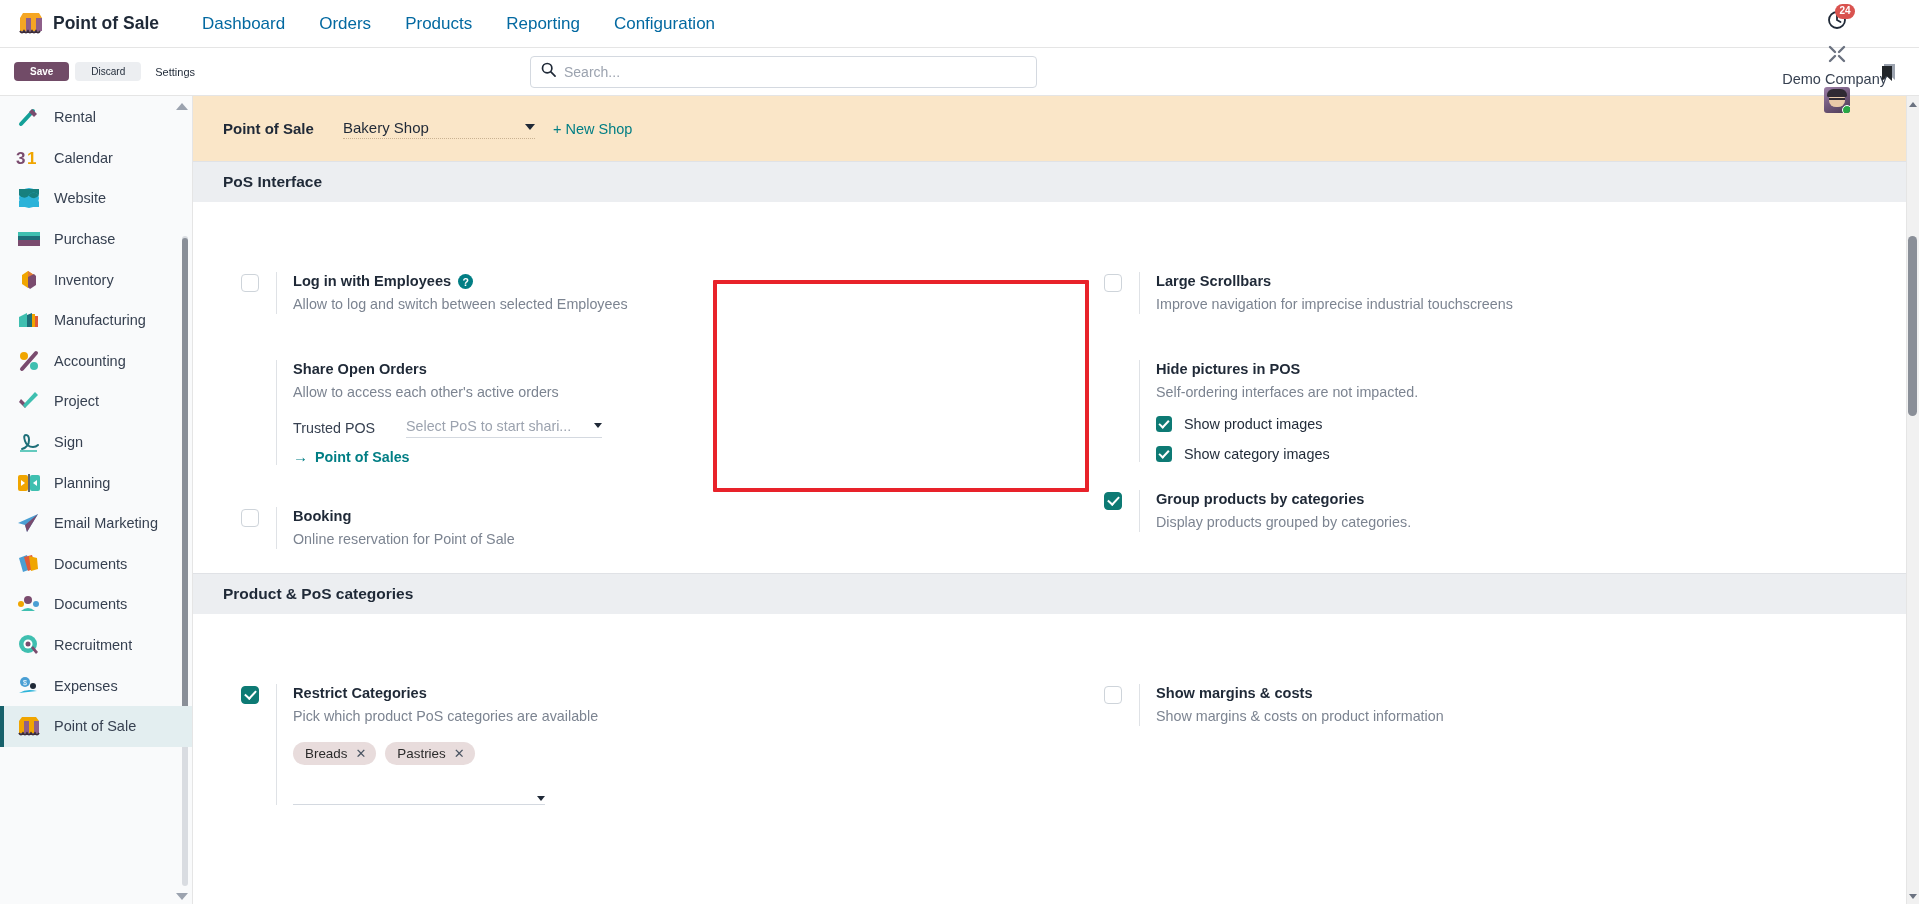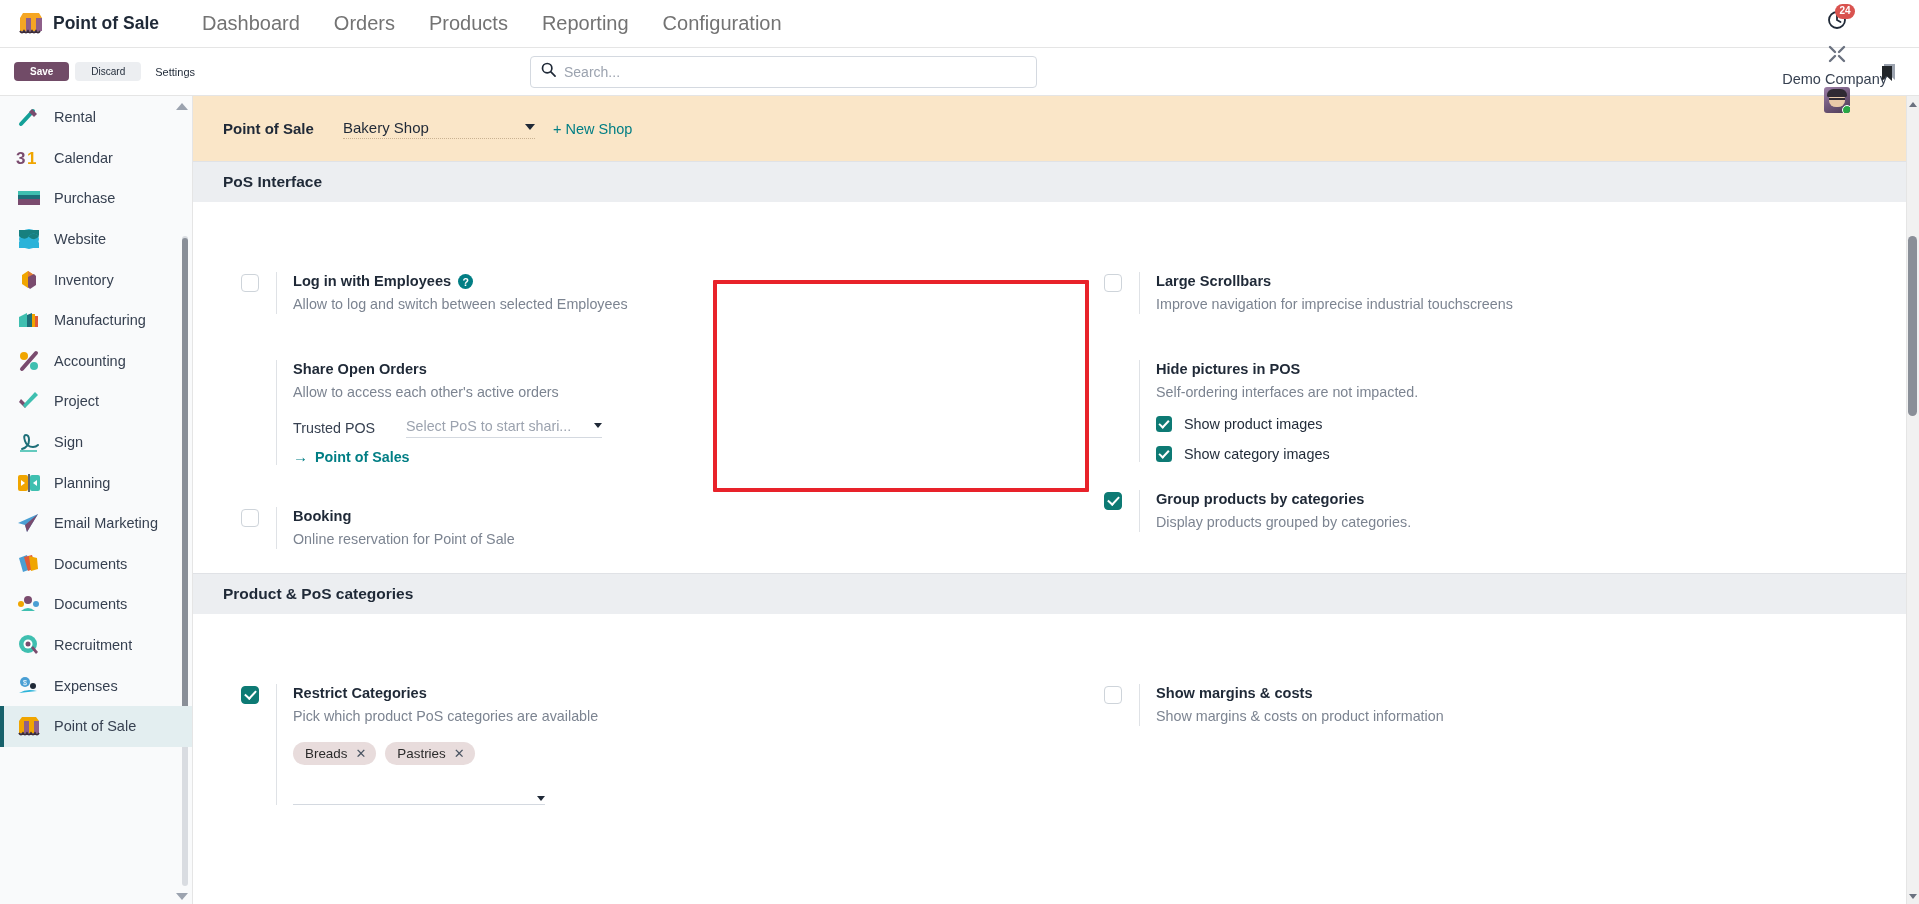--- a/index.html
+++ b/index.html
@@ -22,21 +22,21 @@
     position: relative;
     z-index: 30;
   }
   .brand-logo { width: 26px; height: 24px; margin-right: 9px; flex: 0 0 auto; }
   .brand-name {
     font-size: 17.5px; font-weight: 700; color: #1f2937;
     margin-right: 26px; white-space: nowrap;
   }
   .nav-menu { display: flex; align-items: center; gap: 0px; }
   .nav-item {
-    font-size: 20px; color: #737373; padding: 6px 17px;
+    font-size: 17px; color: #0369a1; padding: 6px 17px;
     white-space: nowrap; cursor: pointer; border-radius: 4px;
   }
   .nav-right {
     margin-left: auto; display: flex; align-items: center; gap: 0px;
     padding-right: 6px;
     flex-direction: column;
   }
   .sysicon {
     position: relative; display: flex; align-items: center; justify-content: center;
     width: 38px; height: 34px; cursor: pointer;
@@ -395,39 +395,39 @@
           <svg width="26" height="22" viewBox="0 0 26 22">
               <text x="0" y="17" font-family="Liberation Sans, sans-serif" font-size="17" font-weight="700" fill="#7a4b6e">3</text>
               <text x="11" y="17" font-family="Liberation Sans, sans-serif" font-size="17" font-weight="700" fill="#f0a500">1</text>
             </svg>
         </span>
         <span class="sb-label">Calendar</span>
       </div>
 
       <div class="sb-item">
         <span class="sb-icon">
-          <svg width="24" height="20" viewBox="0 0 24 20">
-              <rect x="1" y="3" width="22" height="4" fill="#3fbfb0"></rect>
-              <rect x="1" y="7" width="22" height="4" fill="#1d6e78"></rect>
-              <rect x="1" y="11" width="22" height="6" fill="#7a4b6e"></rect>
-            </svg>
-        </span>
-        <span class="sb-label">Purchase</span>
-      </div>
-
-      <div class="sb-item">
-        <span class="sb-icon">
           <svg width="24" height="24" viewBox="0 0 24 24">
               <circle cx="12" cy="12" r="10" fill="#2bb3d9"></circle>
               <path d="M2 9 q6 5 10 0 q4 -5 10 0 L22 3 L2 3 Z" fill="#17807f"></path>
               <path d="M2 15 q6 -5 10 0 q4 5 10 0 L22 21 L2 21 Z" fill="#2bb3d9"></path>
               <path d="M2 9 q6 5 10 0 q4 -5 10 0 q-4 6 -10 1 q-4 -5 -10 -1 Z" fill="#17807f"></path>
             </svg>
         </span>
         <span class="sb-label">Website</span>
+      </div>
+
+      <div class="sb-item">
+        <span class="sb-icon">
+          <svg width="24" height="20" viewBox="0 0 24 20">
+              <rect x="1" y="3" width="22" height="4" fill="#3fbfb0"></rect>
+              <rect x="1" y="7" width="22" height="4" fill="#1d6e78"></rect>
+              <rect x="1" y="11" width="22" height="6" fill="#7a4b6e"></rect>
+            </svg>
+        </span>
+        <span class="sb-label">Purchase</span>
       </div>
 
       <div class="sb-item">
         <span class="sb-icon">
           <svg width="24" height="24" viewBox="0 0 24 24">
               <path d="M5 7 L11 3 L17 7 L17 16 L11 20 L5 16 Z" fill="#f0a500"></path>
               <path d="M11 3 L17 7 L17 16 L11 20 Z" fill="#e07b39"></path>
               <path d="M11 9 L17 6 L19 8 L19 17 L13 21 L11 19 Z" fill="#7a4b6e"></path>
             </svg>
         </span>

